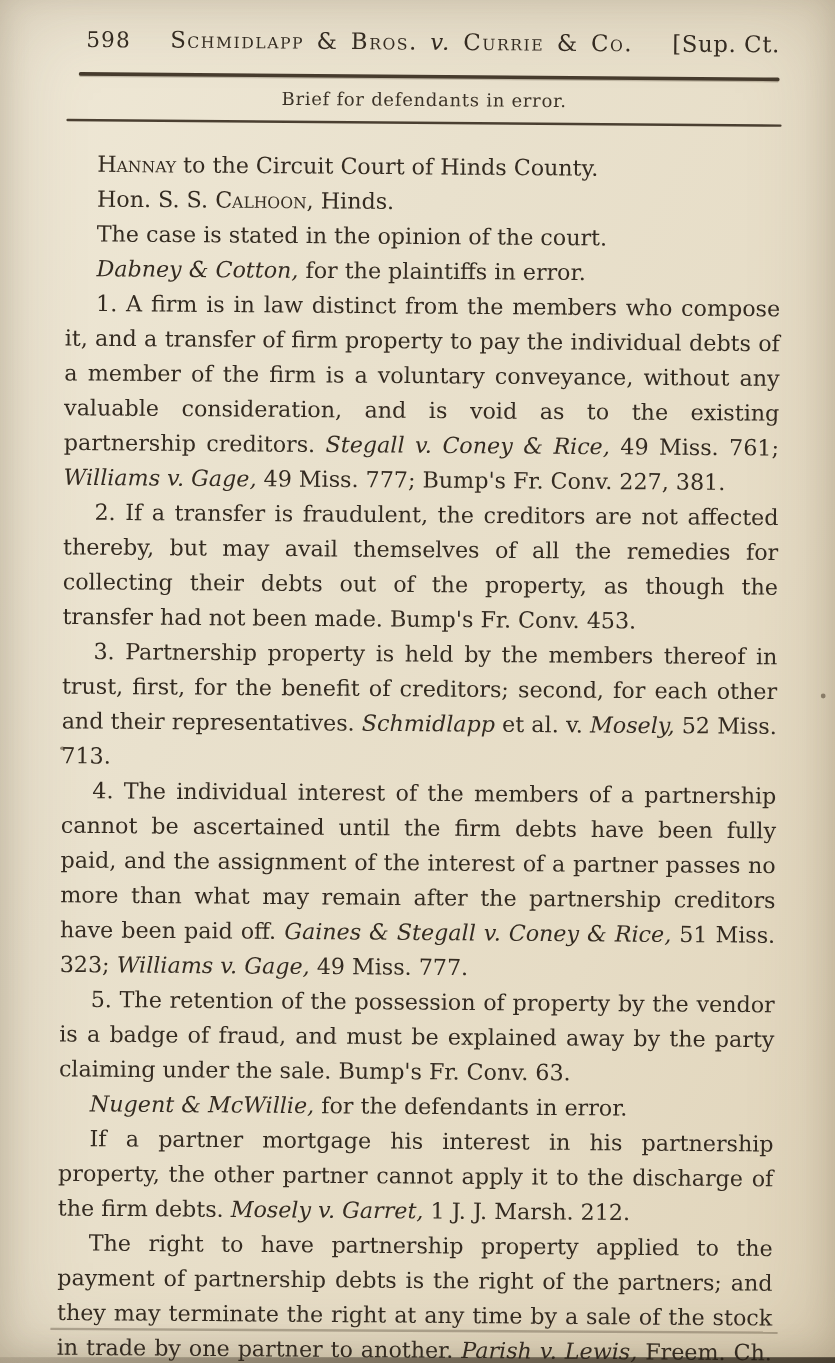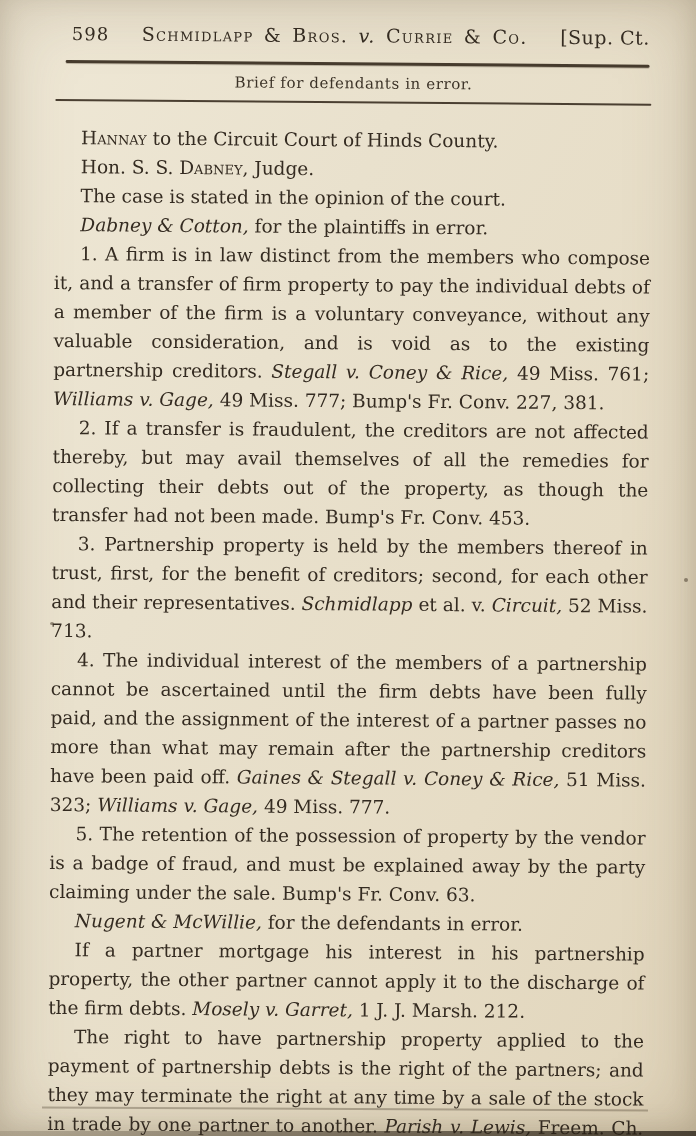--- a/index.html
+++ b/index.html
@@ -96,26 +96,26 @@
       <span class="running-title"><span class="sc">Schmidlapp &amp; Bros.</span><span class="it"> v. </span><span class="sc">Currie &amp; Co.</span></span>
       <span class="court">[Sup. Ct.</span>
     </header>
 
     <div class="rule-thick"></div>
     <div class="section-label">Brief for defendants in error.</div>
     <div class="rule-thin"></div>
 
     <main class="body-text">
         <p><span class="sc">Hannay</span><span class="rn"> to the Circuit Court of Hinds County.</span></p>
-        <p><span class="rn">Hon. S. S. </span><span class="sc">Dabney</span><span class="rn">, Judge.</span></p>
+        <p><span class="rn">Hon. S. S. </span><span class="sc">Calhoon</span><span class="rn">, Hinds.</span></p>
         <p><span class="rn">The case is stated in the opinion of the court.</span></p>
         <p><span class="it">Dabney &amp; Cotton,</span><span class="rn"> for the plaintiffs in error.</span></p>
         <p><span class="rn">1. A firm is in law distinct from the members who compose it, and a transfer of firm property to pay the individual debts of a member of the firm is a voluntary conveyance, without any valuable consideration, and is void as to the existing partnership creditors. </span><span class="it">Stegall v. Coney &amp; Rice,</span><span class="rn"> 49 Miss. 761; </span><span class="it">Williams v. Gage,</span><span class="rn"> 49 Miss. 777; Bump's Fr. Conv. 227, 381.</span></p>
         <p><span class="rn">2. If a transfer is fraudulent, the creditors are not affected thereby, but may avail themselves of all the remedies for collecting their debts out of the property, as though the transfer had not been made. Bump's Fr. Conv. 453.</span></p>
-        <p><span class="rn">3. Partnership property is held by the members thereof in trust, first, for the benefit of creditors; second, for each other and their representatives. </span><span class="it">Schmidlapp</span><span class="rn"> et al. v. </span><span class="it">Circuit,</span><span class="rn"> 52 Miss. 713.</span></p>
+        <p><span class="rn">3. Partnership property is held by the members thereof in trust, first, for the benefit of creditors; second, for each other and their representatives. </span><span class="it">Schmidlapp</span><span class="rn"> et al. v. </span><span class="it">Mosely,</span><span class="rn"> 52 Miss. 713.</span></p>
         <p><span class="rn">4. The individual interest of the members of a partnership cannot be ascertained until the firm debts have been fully paid, and the assignment of the interest of a partner passes no more than what may remain after the partnership creditors have been paid off. </span><span class="it">Gaines &amp; Stegall v. Coney &amp; Rice,</span><span class="rn"> 51 Miss. 323; </span><span class="it">Williams v. Gage,</span><span class="rn"> 49 Miss. 777.</span></p>
         <p><span class="rn">5. The retention of the possession of property by the vendor is a badge of fraud, and must be explained away by the party claiming under the sale. Bump's Fr. Conv. 63.</span></p>
         <p><span class="it">Nugent &amp; McWillie,</span><span class="rn"> for the defendants in error.</span></p>
         <p><span class="rn">If a partner mortgage his interest in his partnership property, the other partner cannot apply it to the discharge of the firm debts. </span><span class="it">Mosely v. Garret,</span><span class="rn"> 1 J. J. Marsh. 212.</span></p>
         <p><span class="rn">The right to have partnership property applied to the payment of partnership debts is the right of the partners; and they may terminate the right at any time by a sale of the stock in trade by one partner to another. </span><span class="it">Parish v. Lewis,</span><span class="rn"> Freem. Ch. 299.</span></p>
       </main>
 
   </div>
 
   <div class="bottom-rule"></div>

